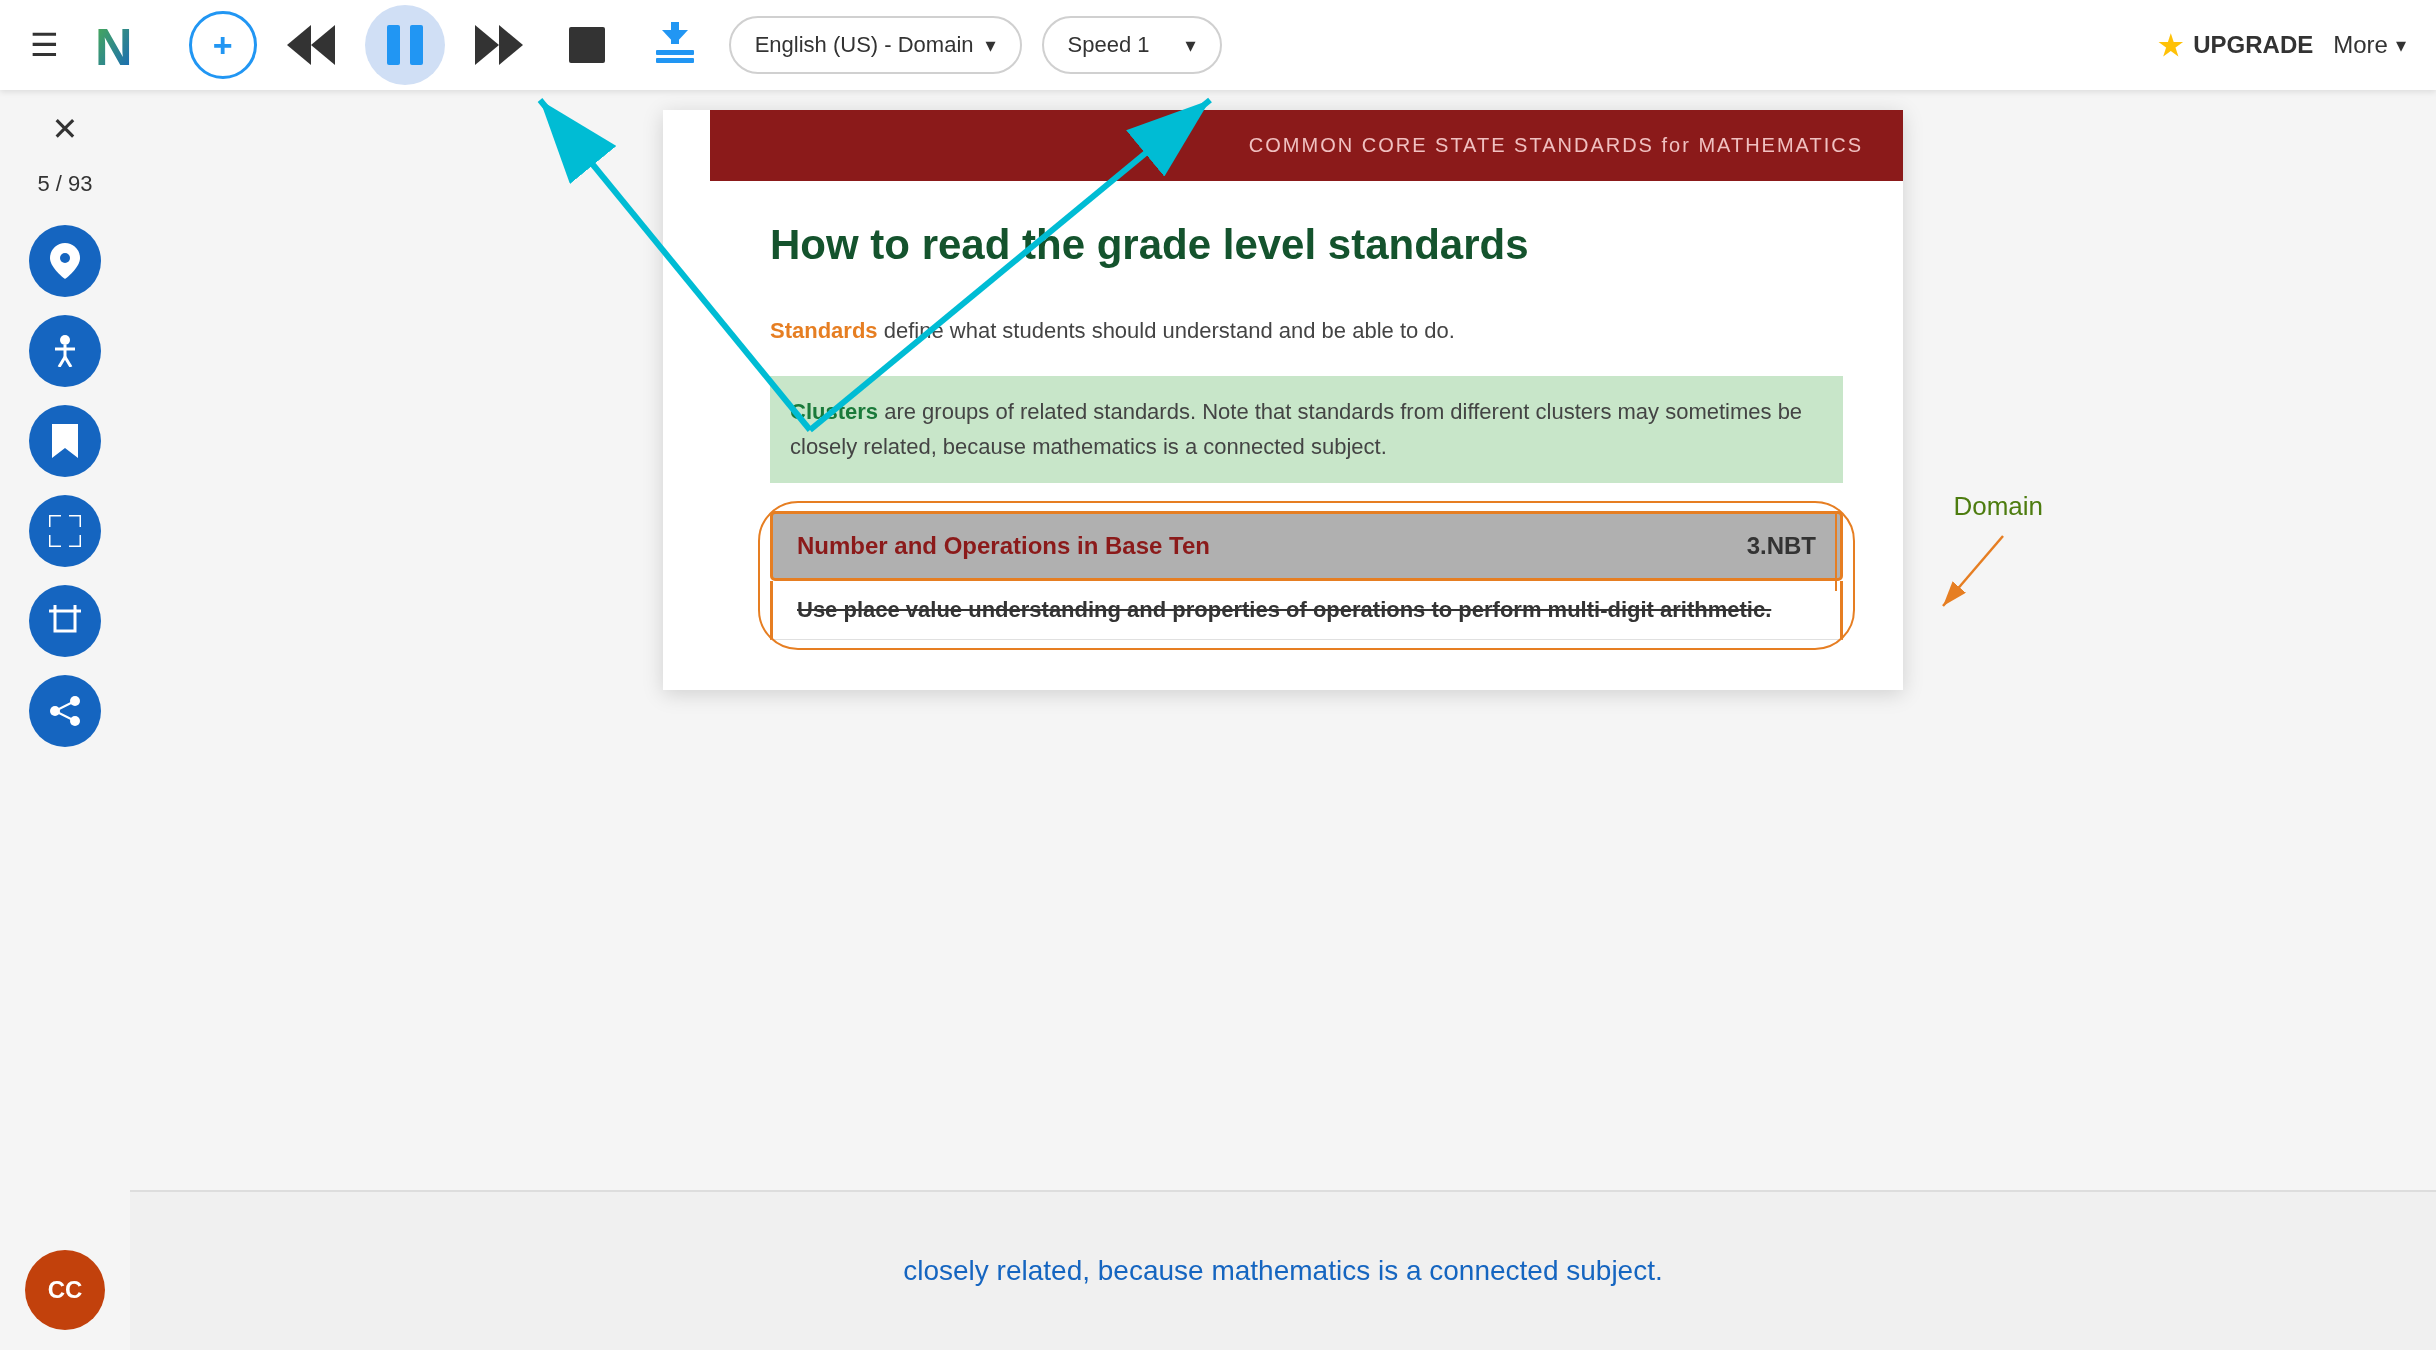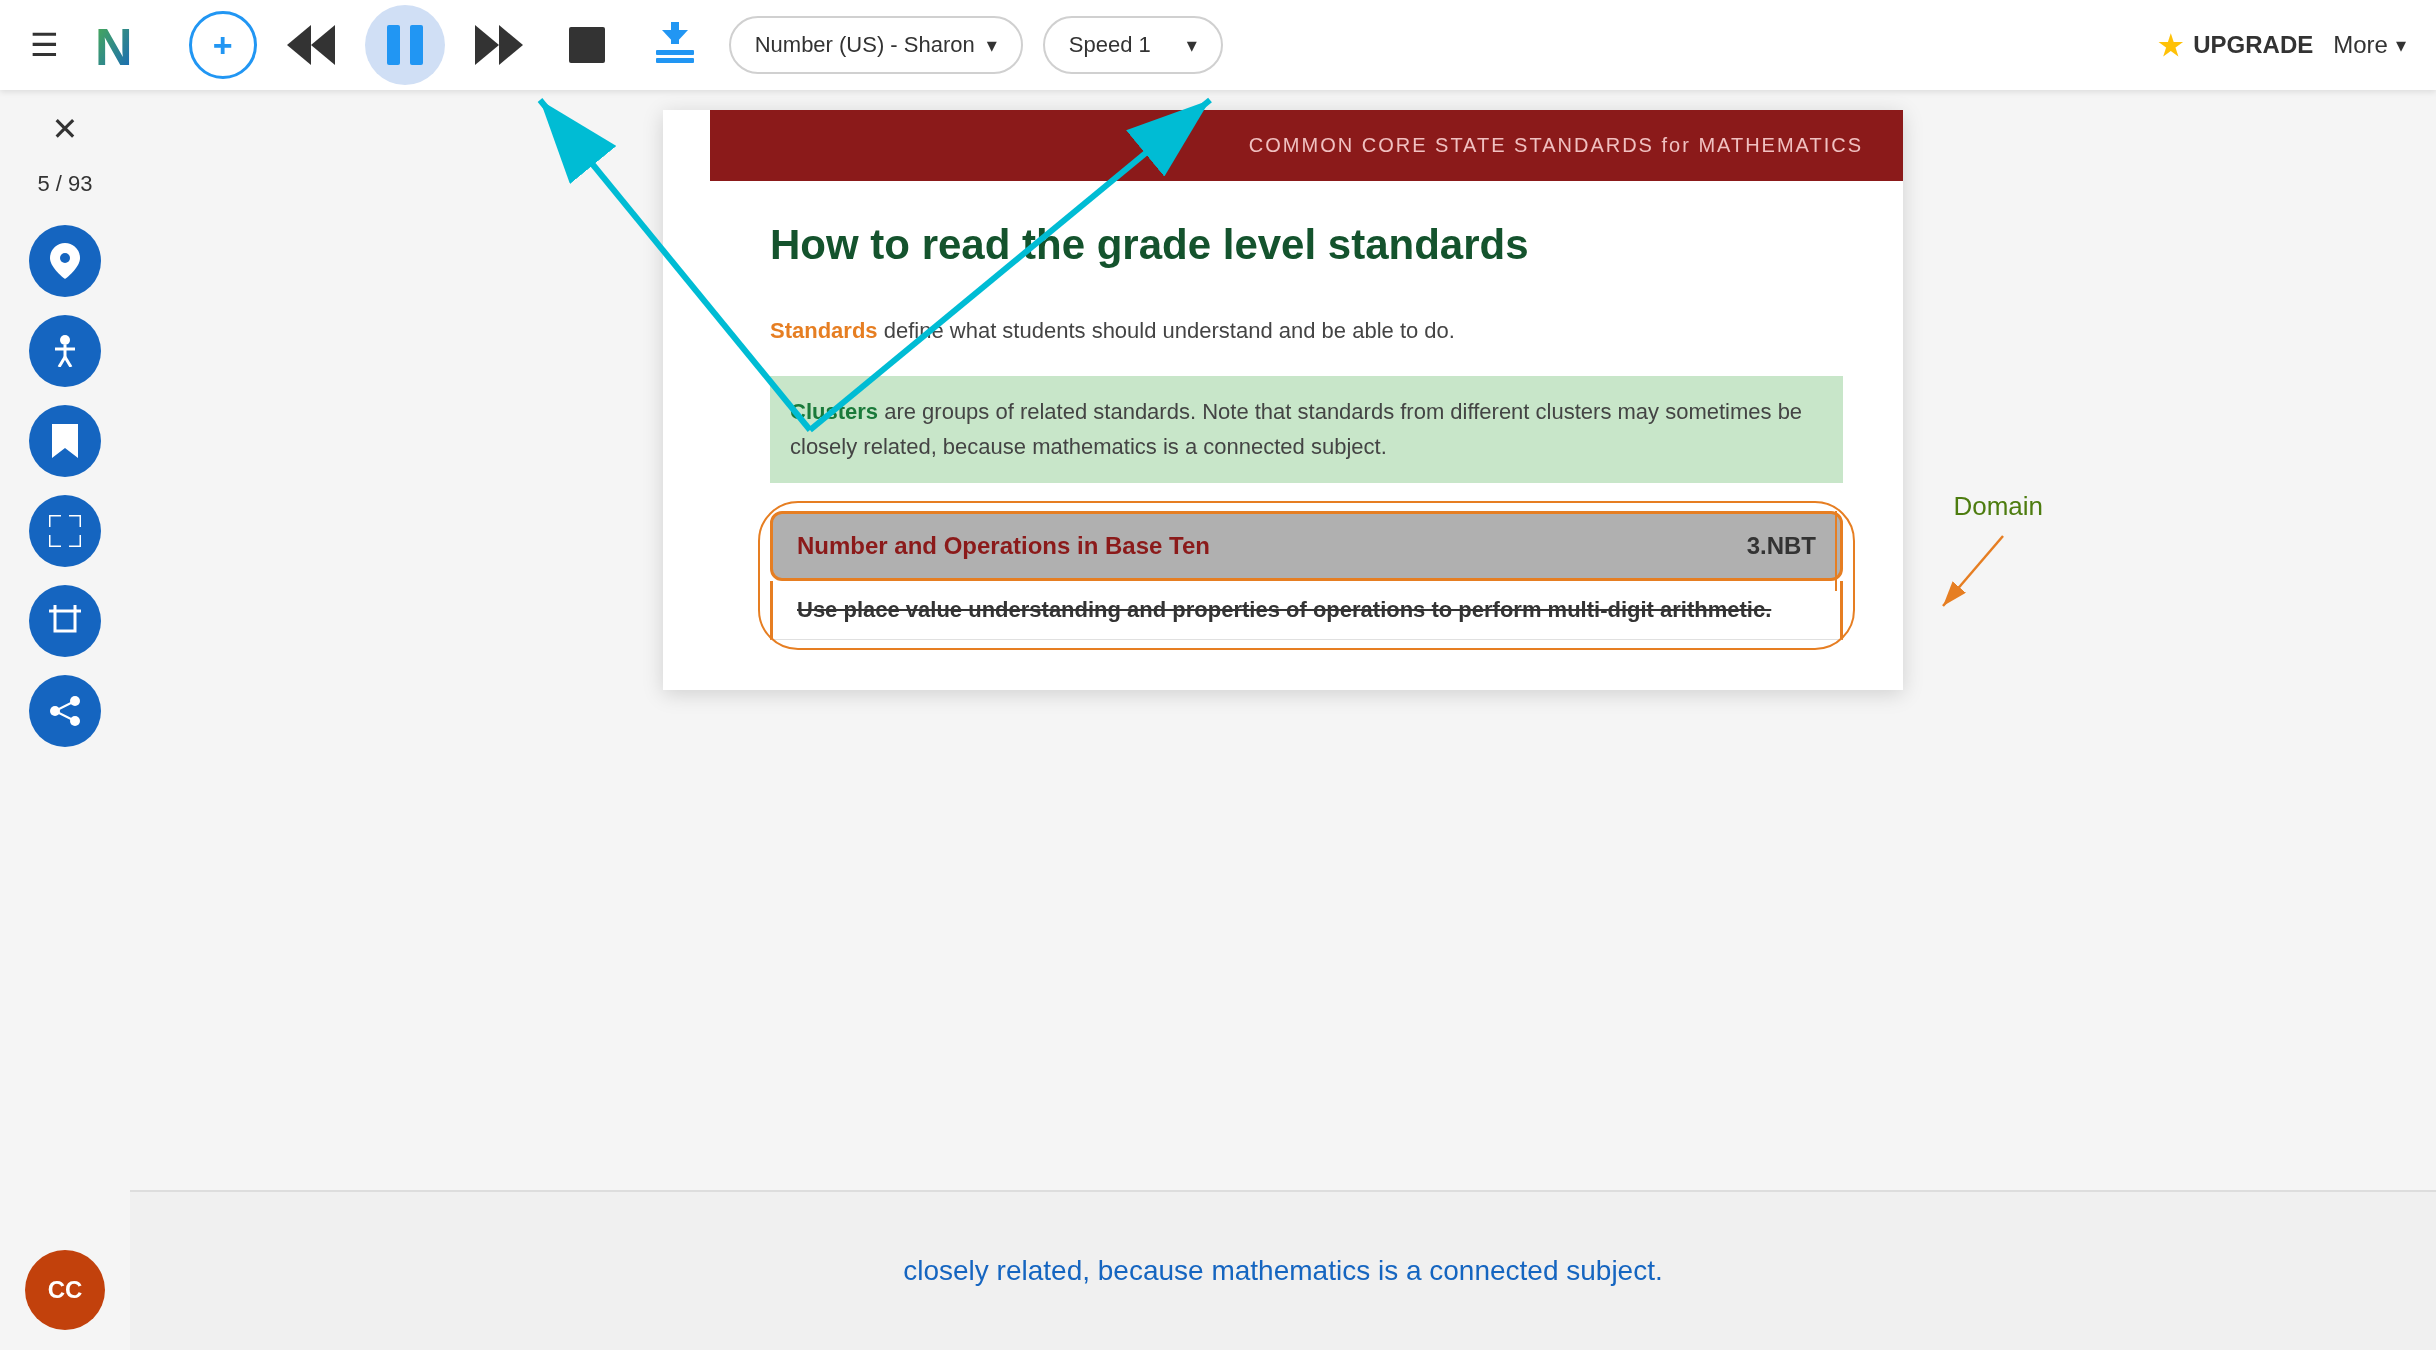--- a/index.html
+++ b/index.html
@@ -313,21 +313,21 @@
       margin-top: 10px;
     }
 
     .nbt-header {
       background: #b0b0b0;
       display: flex;
       justify-content: space-between;
       align-items: center;
       padding: 18px 24px;
       border: 3px solid #e67e22;
-      border-radius: 12px;
+      border-radius: 5px;
       font-size: 24px;
     }
 
     .nbt-title {
       color: #8b1a1a;
       font-weight: 700;
     }
 
     .nbt-code {
       font-weight: 700;
@@ -422,21 +422,21 @@
   <button class="nav-btn nav-btn-mp3">
     <svg width="46" height="46" viewBox="0 0 46 46">
       <rect x="4" y="28" width="38" height="5" fill="#2196f3" rx="1"></rect>
       <rect x="4" y="36" width="38" height="5" fill="#2196f3" rx="1"></rect>
       <polygon points="23,22 10,8 36,8" fill="#2196f3"></polygon>
       <rect x="19" y="0" width="8" height="22" fill="#2196f3"></rect>
     </svg>
   </button>
 
   <div class="voice-select">
-    <span>Number (US) - Sharon</span>
+    <span>English (US) - Domain</span>
     <span style="margin-left:auto; font-size:20px;">▾</span>
   </div>
 
   <div class="speed-select">
     <span>Speed 1</span>
     <span style="margin-left:auto; font-size:20px;">▾</span>
   </div>
 
   <div class="spacer"></div>
 

